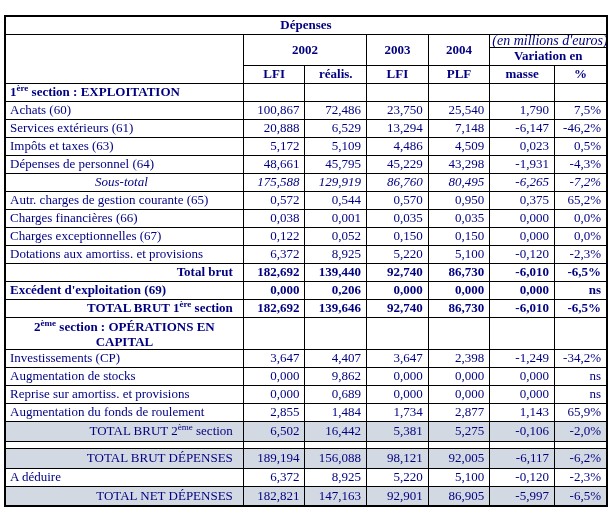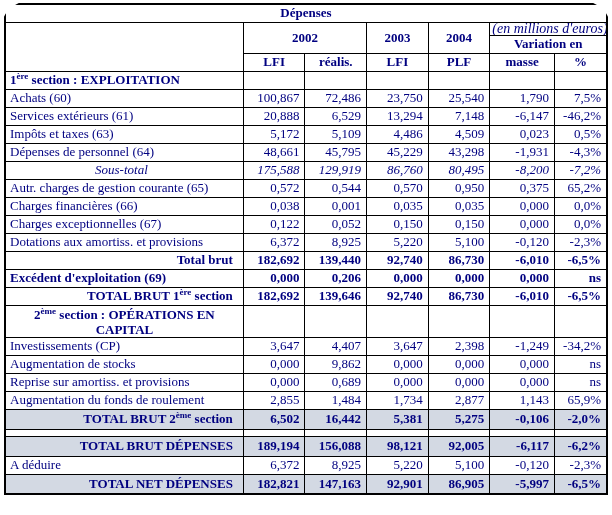--- a/index.html
+++ b/index.html
@@ -9,23 +9,22 @@
   }
   *{box-sizing:border-box;}
   body{
     margin:0;
     background:#ffffff;
     font-family:"Liberation Serif", serif;
   }
   .page{
     width:612px;
     height:515px;
-    padding:3px 4px;
+    padding:15px 4px;
     overflow:hidden;
-    border-radius:32px;
   }
   table{
     border-collapse:collapse;
     width:604px;
     table-layout:fixed;
     color:var(--navy);
     border:2px solid var(--border);
   }
   td{
     border:1px solid var(--border);
@@ -68,21 +67,21 @@
   .r-section{font-weight:bold;}
   .r-section .lbl{text-align:left;}
   .r-section-tall{font-weight:bold;}
   .r-section-tall .lbl{
     text-align:center;
     white-space:normal;
     line-height:15px;
     padding-top:1px;
   }
   .r-section-tall td{height:32px;}
-  .r-grand-total{font-weight:bold;background:var(--hl);}
+  .r-grand-total{font-weight:normal;background:var(--hl);}
   .r-grand-total td{height:20px;}
   .r-grand-total .lbl{text-align:right;padding-right:10px;}
   .r-spacer td{height:7px;padding:0;line-height:7px;font-size:4px;}
 </style>
 </head>
 <body>
 
 <div class="page">
   <table>
     <colgroup>
@@ -162,21 +161,21 @@
           <td class="num">43,298</td>
           <td class="num">-1,931</td>
           <td class="num">-4,3%</td>
         </tr>
         <tr class="r-subtotal">
           <td class="lbl">Sous-total</td>
           <td class="num">175,588</td>
           <td class="num">129,919</td>
           <td class="num">86,760</td>
           <td class="num">80,495</td>
-          <td class="num">-8,200</td>
+          <td class="num">-6,265</td>
           <td class="num">-7,2%</td>
         </tr>
         <tr class="r-data">
           <td class="lbl">Autr. charges de gestion courante (65)</td>
           <td class="num">0,572</td>
           <td class="num">0,544</td>
           <td class="num">0,570</td>
           <td class="num">0,950</td>
           <td class="num">0,375</td>
           <td class="num">65,2%</td>

